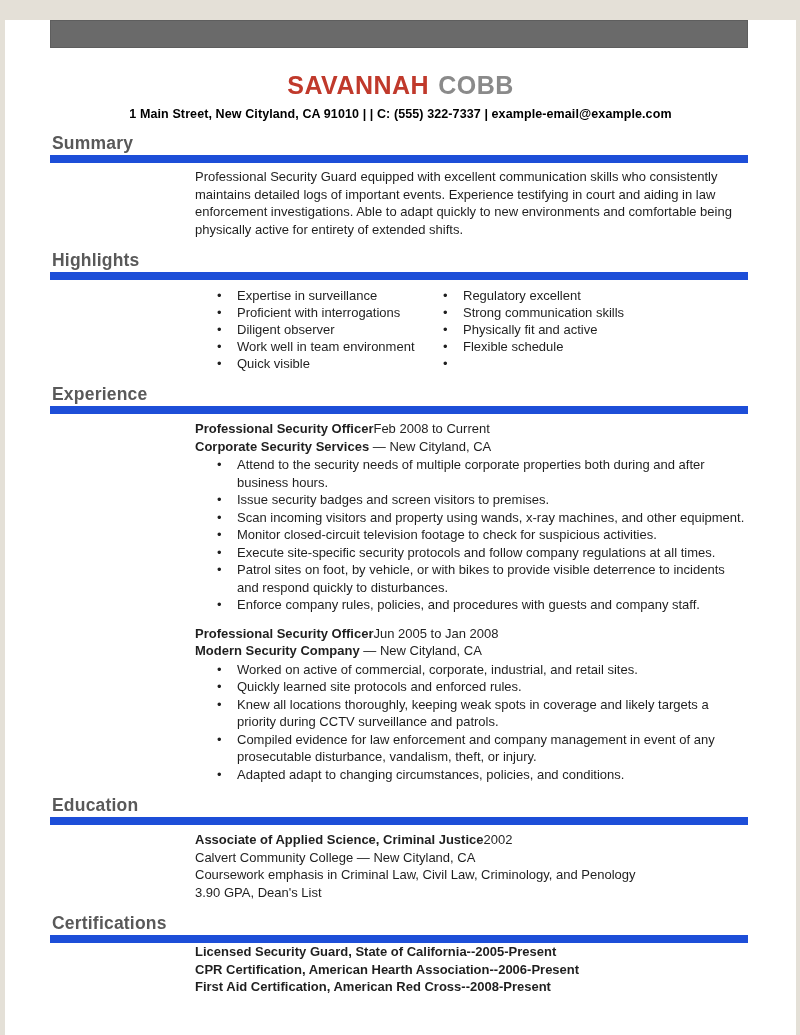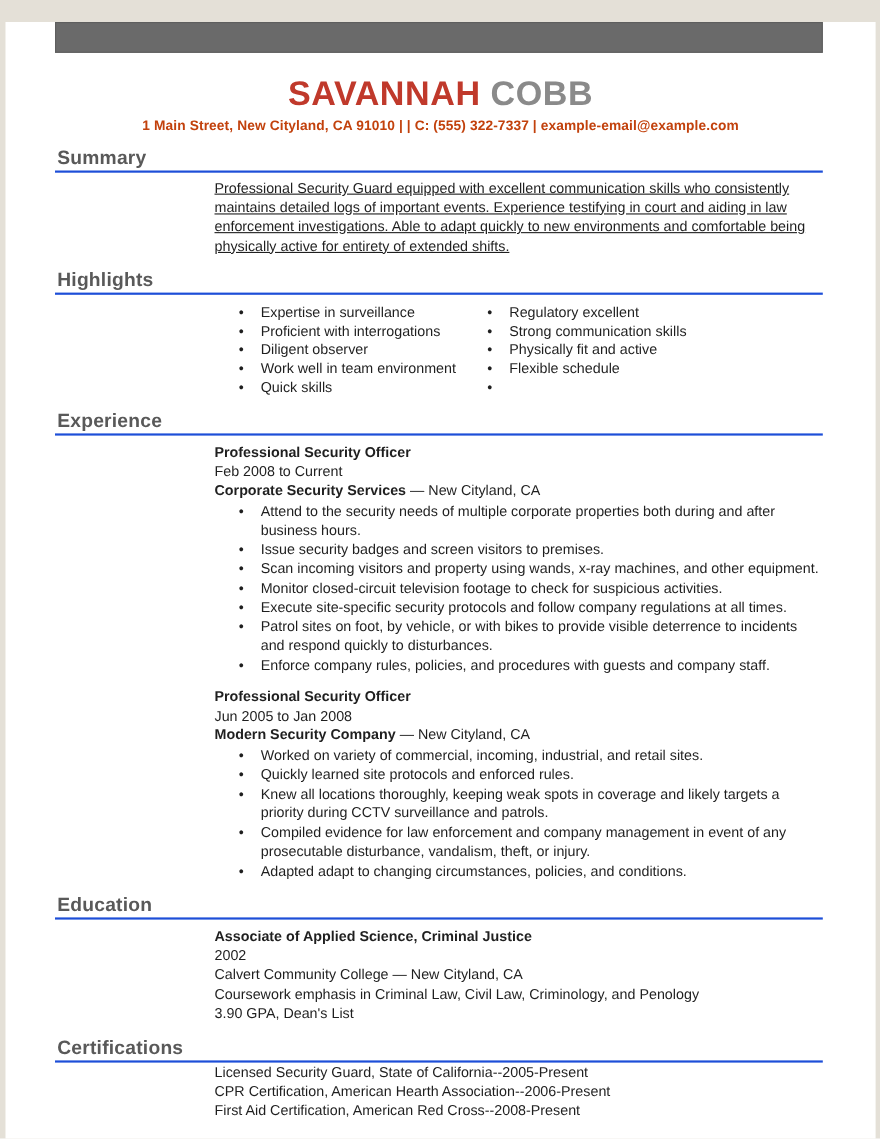--- a/index.html
+++ b/index.html
@@ -20,73 +20,73 @@
   .topbar {
     height:28px;
     background:#6a6a6a;
     border:1px solid #5e5e5e;
     box-sizing:border-box;
     margin:20px 48px 0 45px;
   }
   .name {
     margin-top:21px;
     text-align:center;
-    font-size:31px;
+    font-size:25px;
     font-weight:bold;
     letter-spacing:0.5px;
     line-height:32px;
   }
   .name .first { color:#c0392b; }
   .name .last  { color:#8a8a8a; margin-left:9px; }
   .contact {
     margin-top:6px;
     text-align:center;
     font-size:12.5px;
     font-weight:bold;
-    color:#c2410c;
+    color:#000000;
     letter-spacing:0.1px;
   }
   .section { margin-top:13px; }
   .section-head {
     margin:0 48px 0 45px;
-    border-bottom:2px solid #1d4ed8;
+    border-bottom:8px solid #1d4ed8;
     padding:0 0 2px 2px;
   }
   .section-head h2 {
     margin:0;
     font-size:17.5px;
     line-height:19px;
     font-weight:bold;
     color:#595959;
     letter-spacing:0.2px;
   }
   .content {
     margin:0 48px 0 190px;
     font-size:13px;
     line-height:17.5px;
   }
-  .summary-text { margin-top:5px;text-decoration:underline; }
+  .summary-text { margin-top:5px; }
 
   .hl-cols { display:flex; margin-top:7px; }
   ul.plain { list-style:none; margin:0; padding:0; }
   ul.hl-left { width:226px; flex:none; }
   ul.hl-right { flex:1; }
   li.row { display:flex; line-height:17px; }
   .blt { flex:none; margin-left:22px; width:20px; }
   .row-text { flex:1; }
 
   .job { margin-top:6px; }
   .job + .job { margin-top:11px; }
-  .job-head, .edu-head { display:flex; justify-content:flex-start;flex-direction:column; }
+  .job-head, .edu-head { display:flex; justify-content:flex-start; }
   .bold { font-weight:bold; }
   ul.bullets { list-style:none; margin:1px 0 0; padding:0; }
   ul.bullets li.row { line-height:17.5px; }
 
   .edu-block { margin-top:6px; }
-  .cert-block { margin-top:6px; }
+  .cert-block { margin-top:6px;font-weight:bold; }
 </style>
 </head>
 <body>
 
 <div class="page">
 
   <div class="topbar"></div>
 
   <div class="name">
     <span class="first">SAVANNAH</span><span class="last">COBB</span>
@@ -126,21 +126,21 @@
               <span class="row-text">Diligent observer</span>
             </li>
 
             <li class="row">
               <span class="blt">•</span>
               <span class="row-text">Work well in team environment</span>
             </li>
 
             <li class="row">
               <span class="blt">•</span>
-              <span class="row-text">Quick skills</span>
+              <span class="row-text">Quick visible</span>
             </li>
           </ul>
         <ul class="plain hl-right">
 
             <li class="row">
               <span class="blt">•</span>
               <span class="row-text">Regulatory excellent</span>
             </li>
 
             <li class="row">
@@ -228,21 +228,21 @@
         </div>
         <div class="job-sub">
           <span class="bold">Modern Security Company</span>
           <span>—</span>
           <span>New Cityland, CA</span>
         </div>
         <ul class="plain bullets">
 
             <li class="row">
               <span class="blt">•</span>
-              <span class="row-text">Worked on variety of commercial, incoming, industrial, and retail sites.</span>
+              <span class="row-text">Worked on active of commercial, corporate, industrial, and retail sites.</span>
             </li>
 
             <li class="row">
               <span class="blt">•</span>
               <span class="row-text">Quickly learned site protocols and enforced rules.</span>
             </li>
 
             <li class="row">
               <span class="blt">•</span>
               <span class="row-text">Knew all locations thoroughly, keeping weak spots in coverage and likely targets a priority during CCTV surveillance and patrols.</span>

